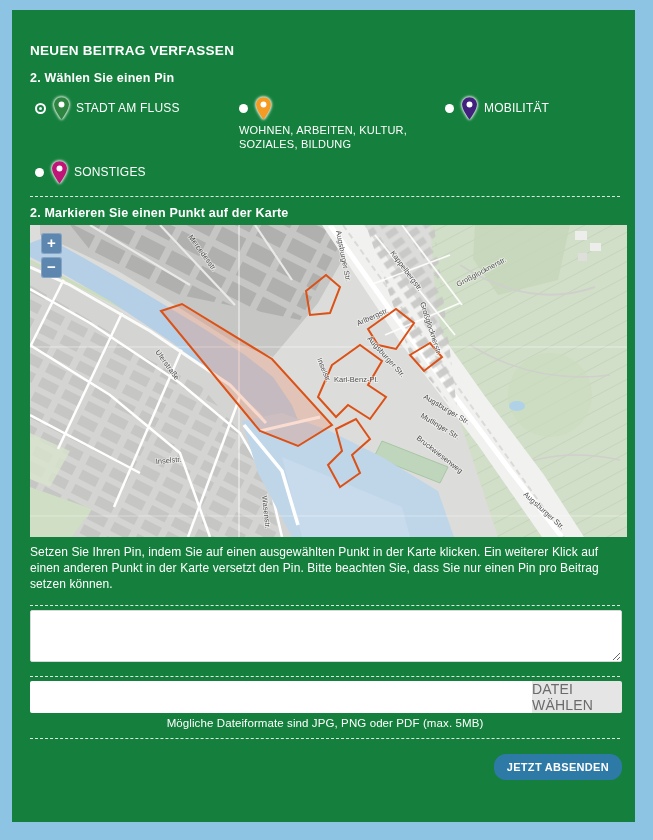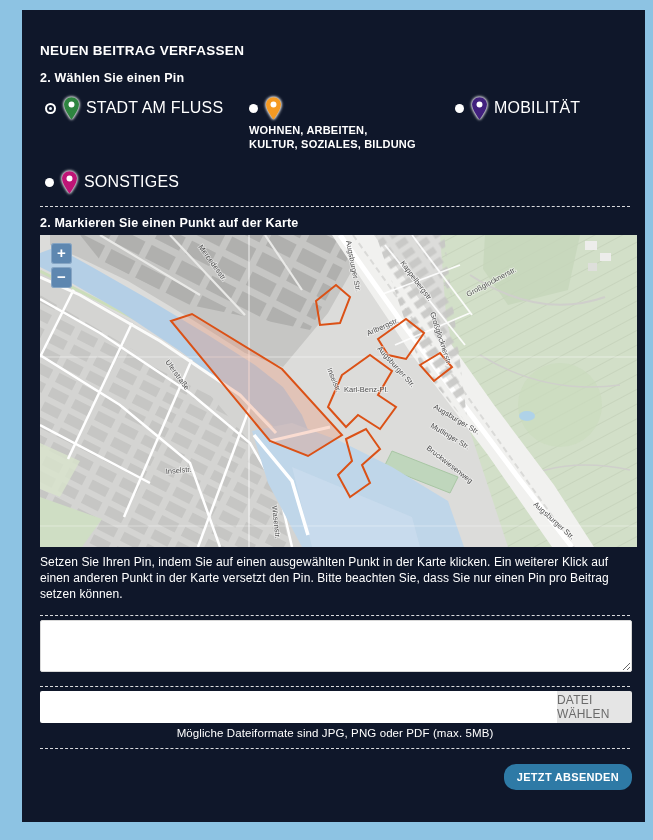--- a/index.html
+++ b/index.html
@@ -3,23 +3,23 @@
 <meta charset="utf-8">
 <style>
   html,body{margin:0;padding:0;}
   body{
     width:653px;height:840px;
     background:#8dc3e3;
     font-family:"Liberation Sans", sans-serif;
     -webkit-font-smoothing:antialiased;
   }
   .panel{
-    position:absolute;left:22px;top:10px;
+    position:absolute;left:12px;top:10px;
     width:623px;height:812px;
-    background:#0f172a;
+    background:#15803d;
     box-sizing:border-box;
     padding:33px 15px 12px 18px;
   }
   .title{
     color:#fff;font-size:13.5px;font-weight:bold;letter-spacing:.3px;
   }
   .step-heading{
     color:#fff;font-size:12.5px;font-weight:bold;letter-spacing:.2px;
   }
   .h-step1{margin-top:13px;}
@@ -52,27 +52,27 @@
   }
   .radio.selected::after{
     content:"";position:absolute;left:2px;top:2px;width:3px;height:3px;
     border-radius:50%;background:#eaf4fb;
   }
   .pin{
     width:17px;height:25px;margin:0 6px 0 7px;flex:0 0 auto;
     filter:drop-shadow(0 0 1.5px rgba(255,255,255,.95)) drop-shadow(0 0 1px rgba(255,255,255,.8));
   }
   .opt-label{
-    color:#fff;font-size:16px;letter-spacing:.2px;white-space:nowrap;
+    color:#fff;font-size:12px;letter-spacing:.2px;white-space:nowrap;
   }
   .opt-label-wrap{
     color:#fff;font-size:11px;letter-spacing:.2px;
-    width:170px;line-height:14px;margin-top:2px;font-weight:bold;
-  }
-  .options-row2{margin-top:16px;height:26px;}
+    width:170px;line-height:14px;margin-top:2px;
+  }
+  .options-row2{margin-top:6px;height:26px;}
 
   
   .map-wrap{
     position:relative;margin-top:5px;width:597px;height:312px;
     overflow:hidden;background:#dcdcda;
   }
   .map-wrap svg.basemap{display:block;width:100%;height:100%;}
   .zoomctl{position:absolute;left:11px;top:8px;}
   .zoombtn{
     width:21px;height:21px;border-radius:3px;
@@ -99,22 +99,22 @@
     font-size:12px;padding:4px 6px;outline:none;
   }
 
   
   .filerow{display:flex;margin-top:4px;width:592px;height:32px;}
   .fileinput{
     flex:1;background:#fff;border:none;border-radius:2px 0 0 2px;
     font-size:12px;padding:0 8px;outline:none;
   }
   .filebtn{
-    width:75px;background:#e5e5e5;color:#6b6b6b;
-    font-size:12px;letter-spacing:.2px;
+    width:90px;background:#e5e5e5;color:#6b6b6b;
+    font-size:14px;letter-spacing:.2px;
     display:flex;align-items:center;justify-content:center;
     border-radius:0 2px 2px 0;cursor:pointer;flex:0 0 auto;
   }
   .hint{color:#fff;font-size:11.5px;margin-top:4px;letter-spacing:.1px;text-align:center;}
 
   
   .submitrow{display:flex;justify-content:flex-end;margin-top:15px;width:592px;}
   .submitbtn{
     background:#2e7aa6;color:#fff;border:none;border-radius:12px;
     font-family:"Liberation Sans",sans-serif;

